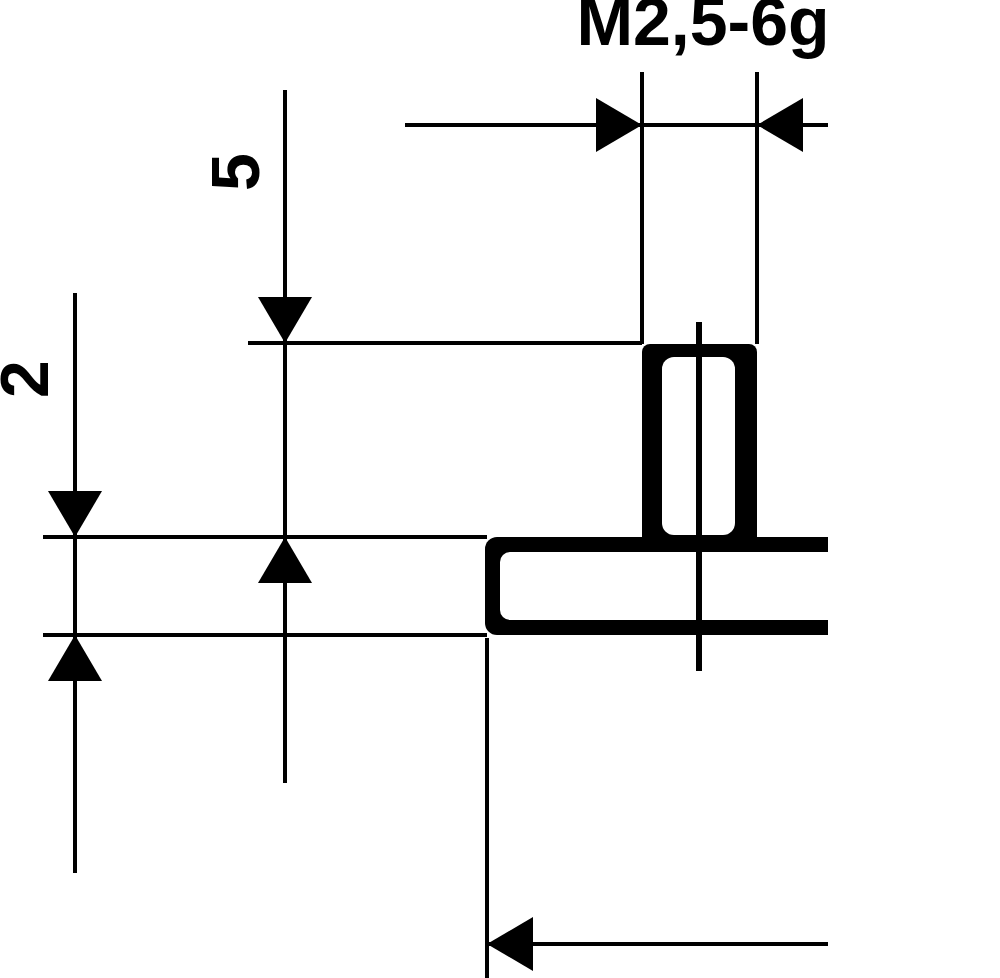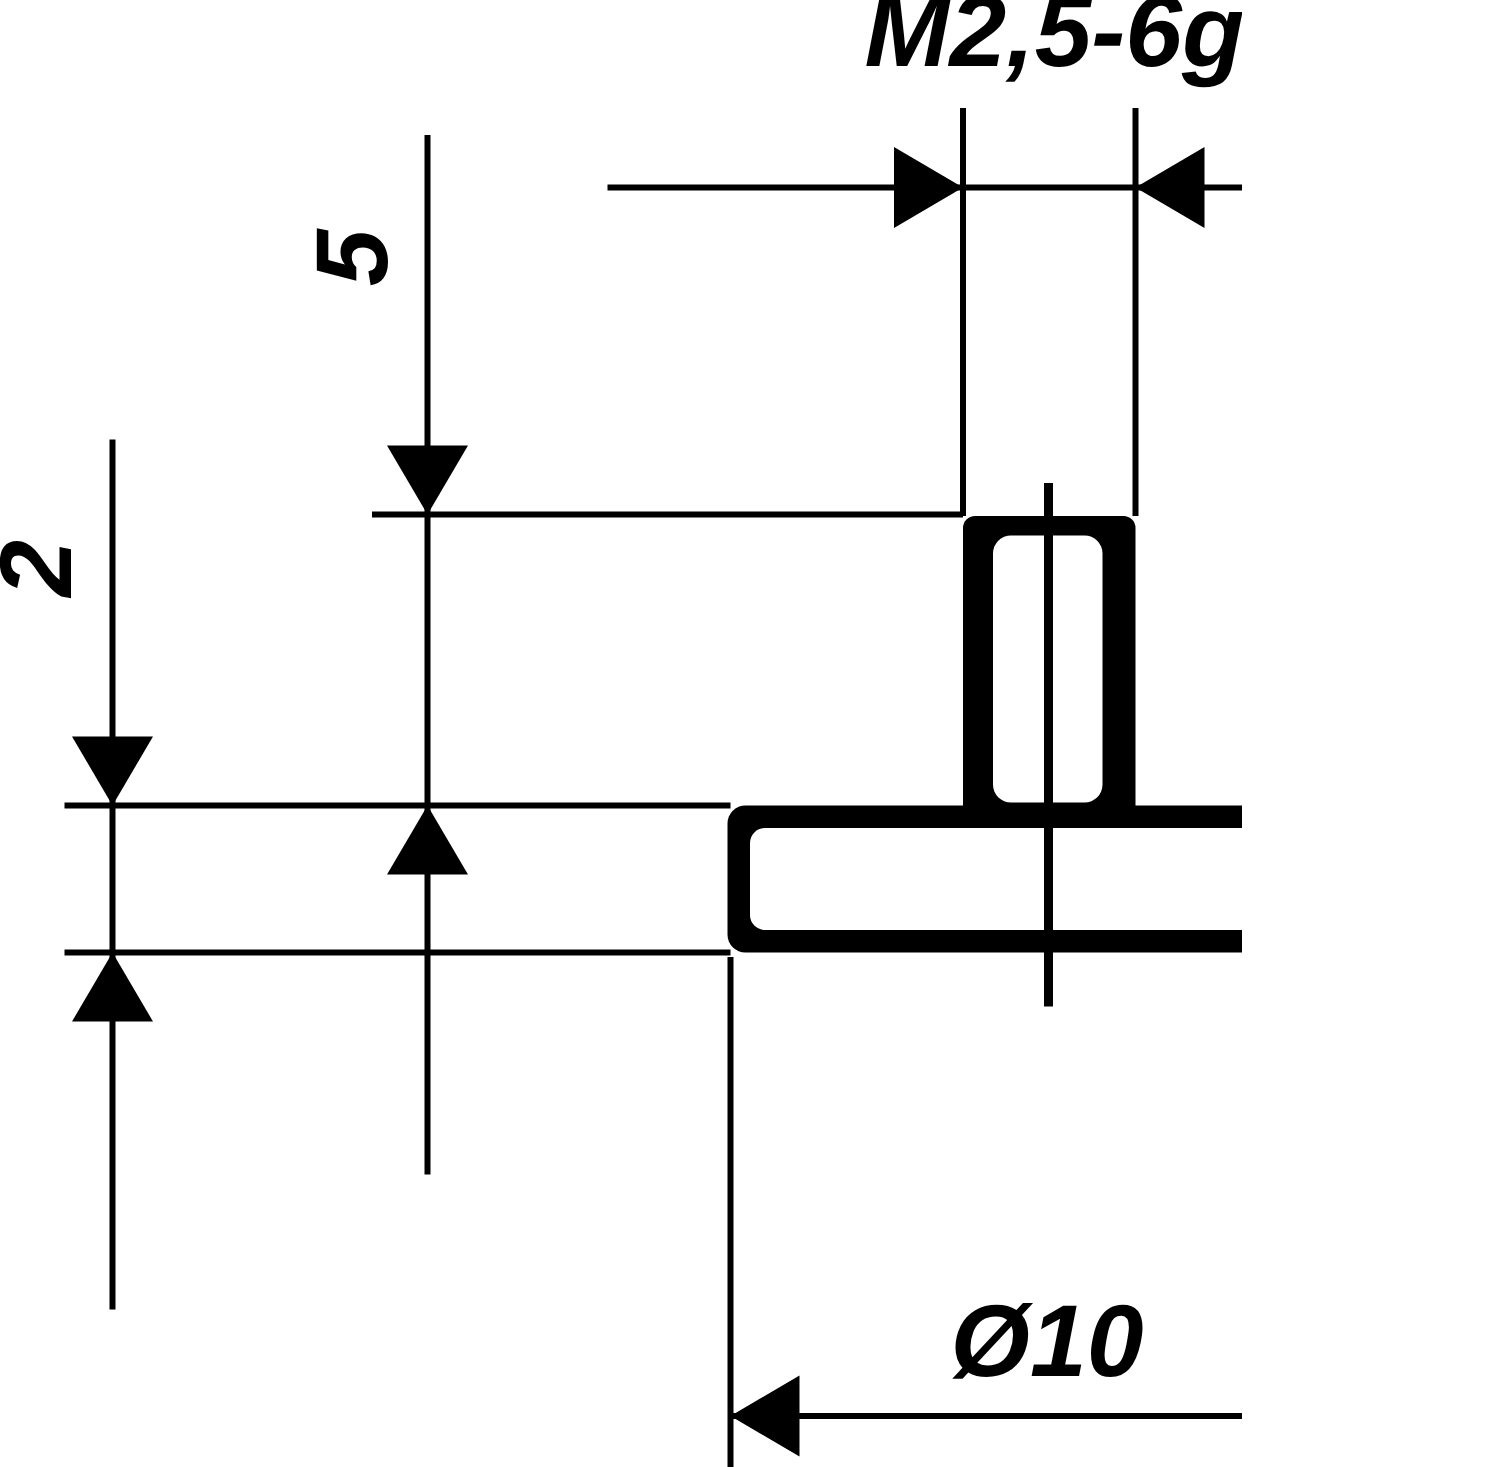--- a/index.html
+++ b/index.html
@@ -11,21 +11,20 @@
     padding: 0;
     background: var(--paper);
   }
   .canvas {
     position: relative;
     width: 828px;
     height: 978px;
     background: var(--paper);
     overflow: hidden;
     font-family: "Liberation Sans", "DejaVu Sans", sans-serif;
-    font-style: italic;
   }
   
   .ln { position: absolute; background: var(--ink); }
   .ln-dim-thread   { left: 405px; top: 123px; width: 595px; height: 4px; }
   .ln-ext-thr-l    { left: 640px; top: 72px;  width: 4px;   height: 272px; }
   .ln-ext-thr-r    { left: 755px; top: 72px;  width: 4px;   height: 272px; }
   .ln-dim-stud     { left: 283px; top: 90px;  width: 4px;   height: 693px; }
   .ln-ext-stud-top { left: 248px; top: 341px; width: 394px; height: 4px; }
   .ln-dim-collar   { left: 73px;  top: 293px; width: 4px;   height: 580px; }
   .ln-ext-col-top  { left: 43px;  top: 535px; width: 444px; height: 4px; }
@@ -104,15 +103,14 @@
 
   <div class="shape stud-body"></div>
   <div class="shape stud-face"></div>
   <div class="shape flange-body"></div>
   <div class="shape flange-face"></div>
   <div class="ln ln-center"></div>
 
   <div class="lbl lbl-thread">M2,5-6g</div>
   <div class="lbl lbl-rot lbl-stud">5</div>
   <div class="lbl lbl-rot lbl-collar">2</div>
-  <div class="lbl lbl-dia">Ø10</div>
 
 </div>
 
 </body></html>

